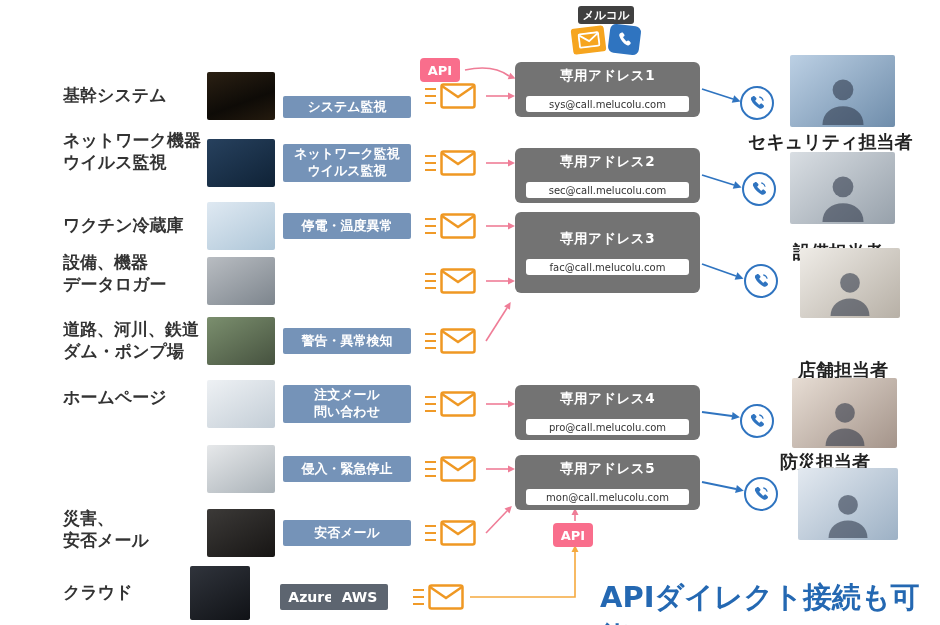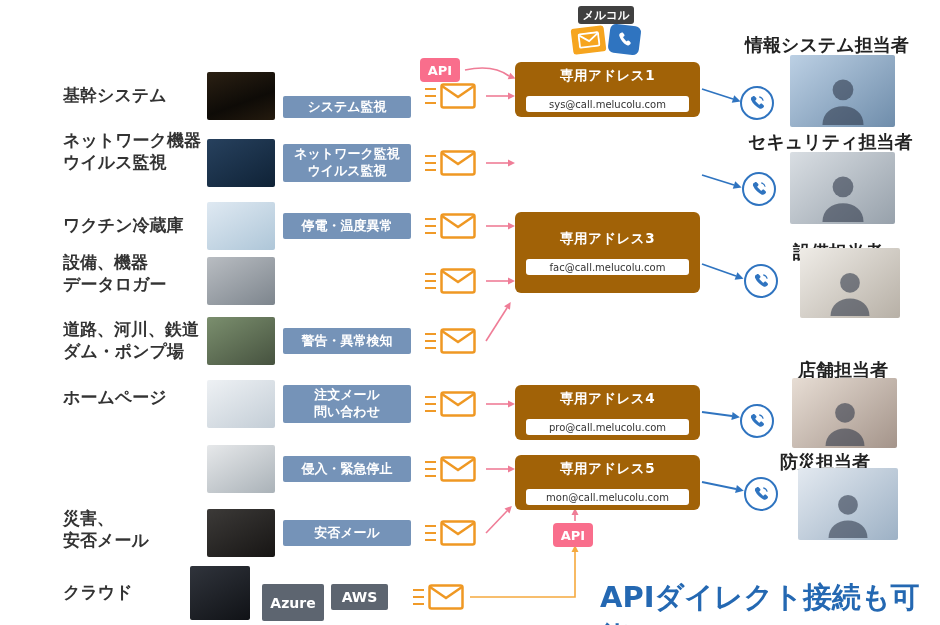--- a/index.html
+++ b/index.html
@@ -12,21 +12,21 @@
          color:#333; line-height:1.28; white-space:pre-line; }
   .ph  { position:absolute; left:207px; width:68px; height:48px; border-radius:2px; }
   .tag { position:absolute; left:283px; width:128px; background:#7593b8; color:#fff; font-size:13px;
          font-weight:700; display:flex; align-items:center; justify-content:center; text-align:center;
          line-height:1.3; white-space:pre-line; border-radius:2px; }
   .darktag { position:absolute; background:#5d6570; color:#fff; font-size:14px; font-weight:700;
          display:flex; align-items:center; justify-content:center; border-radius:2px; }
   .mail { position:absolute; display:flex; align-items:center; gap:4px; }
   .mail .lines { width:11px; height:17px;
          background:repeating-linear-gradient(to bottom,#f09a28 0 2.2px,transparent 2.2px 7px); }
-  .addr { position:absolute; left:515px; width:185px; background:#a16207; border-radius:6px; color:#fff;
+  .addr { position:absolute; left:515px; width:185px; background:#737373; border-radius:6px; color:#fff;
          display:flex; flex-direction:column; align-items:center; justify-content:center; gap:11px; }
   .addr-title { font-size:13.5px; font-weight:700; letter-spacing:.5px; }
   .addr-email { background:#fff; color:#333; border-radius:3px; font-size:10px; width:163px;
          text-align:center; padding:2.5px 0; }
   .api { position:absolute; width:40px; height:24px; background:#f96e8c; color:#fff; font-weight:700;
          font-size:13px; display:flex; align-items:center; justify-content:center; border-radius:4px; }
   .phone { position:absolute; width:34px; height:34px; border:2.5px solid #2f74c0; border-radius:50%;
          background:#fff; display:flex; align-items:center; justify-content:center; }
   .rlabel { position:absolute; font-size:18px; font-weight:700; color:#222; }
   .pphoto { position:absolute; border-radius:2px; overflow:hidden; }
@@ -129,21 +129,21 @@
 
   <div class="tag" style="top:96px;height:22px">システム監視</div>
   <div class="tag" style="top:144px;height:38px">ネットワーク監視
 ウイルス監視</div>
   <div class="tag" style="top:213px;height:26px">停電・温度異常</div>
   <div class="tag" style="top:328px;height:26px">警告・異常検知</div>
   <div class="tag" style="top:385px;height:38px">注文メール
 問い合わせ</div>
   <div class="tag" style="top:456px;height:26px">侵入・緊急停止</div>
   <div class="tag" style="top:520px;height:26px">安否メール</div>
-  <div class="darktag" style="left:262px;top:584px;width:62px;height:37px">Azure</div>
+  <div class="darktag" style="left:280px;top:584px;width:62px;height:26px">Azure</div>
   <div class="darktag" style="left:331px;top:584px;width:57px;height:26px">AWS</div>
 
   <div class="mail" style="left:425px;top:83px">
       <span class="lines"></span>
       <svg width="36" height="26" viewBox="0 0 36 26">
         <rect x="1.5" y="1.5" width="33" height="23" rx="2" fill="#fff" stroke="#ef9823" stroke-width="2.5"></rect>
         <path d="M2 3 L18 14 L34 3" fill="none" stroke="#ef9823" stroke-width="2.5"></path>
       </svg>
     </div>
   <div class="mail" style="left:425px;top:150px">
@@ -203,20 +203,24 @@
       </svg>
     </div>
 
   <div class="api" style="left:420px;top:58px">API</div>
   <div class="api" style="left:553px;top:523px">API</div>
 
   <div class="addr" style="top:62px;height:55px">
     <div class="addr-title">専用アドレス1</div>
     <div class="addr-email">sys@call.melucolu.com</div>
   </div>
+  <div class="addr" style="top:148px;height:55px">
+    <div class="addr-title">専用アドレス2</div>
+    <div class="addr-email">sec@call.melucolu.com</div>
+  </div>
   <div class="addr" style="top:212px;height:81px">
     <div class="addr-title">専用アドレス3</div>
     <div class="addr-email">fac@call.melucolu.com</div>
   </div>
   <div class="addr" style="top:385px;height:55px">
     <div class="addr-title">専用アドレス4</div>
     <div class="addr-email">pro@call.melucolu.com</div>
   </div>
   <div class="addr" style="top:455px;height:55px">
     <div class="addr-title">専用アドレス5</div>
@@ -247,21 +251,20 @@
         <path d="M15 3.8 a6.5 6.5 0 0 1 5.2 5.2" stroke="#2f74c0" stroke-width="1.5" fill="none"></path>
       </svg>
     </div>
   <div class="phone" style="left:744px;top:477px">
       <svg width="18" height="18" viewBox="0 0 24 24">
         <path fill="#2f74c0" d="M6.4 3.2c.7-.7 1.9-.7 2.6 0l1.8 1.8c.7.7.7 1.9 0 2.6l-.8.8c-.3.3-.3.9 0 1.2l4.4 4.4c.3.3.9.3 1.2 0l.8-.8c.7-.7 1.9-.7 2.6 0l1.8 1.8c.7.7.7 1.9 0 2.6l-1.2 1.2c-1 1-2.5 1.3-3.8.7-2.5-1.2-4.8-2.8-6.8-4.8-2-2-3.6-4.3-4.8-6.8-.6-1.3-.3-2.8.7-3.8z"></path>
         <path d="M15 3.8 a6.5 6.5 0 0 1 5.2 5.2" stroke="#2f74c0" stroke-width="1.5" fill="none"></path>
       </svg>
     </div>
 
-  <div class="rlabel" style="left:745px;top:33px">情報システム担当者</div>
   <div class="rlabel" style="left:748px;top:130px">セキュリティ担当者</div>
   <div class="rlabel" style="left:793px;top:240px">設備担当者</div>
   <div class="rlabel" style="left:798px;top:358px">店舗担当者</div>
   <div class="rlabel" style="left:780px;top:450px">防災担当者</div>
 
   <div class="pphoto" style="left:790px;top:55px;width:105px;height:72px;background:linear-gradient(140deg,#bcd0e4,#6f8dab)">
     <svg class="sil" width="58" height="61" viewBox="0 0 24 24">
         <circle cx="12" cy="8" r="4.3"></circle>
         <path d="M3.5 22.5c0-4.8 3.8-7.7 8.5-7.7s8.5 2.9 8.5 7.7z"></path>
       </svg>

